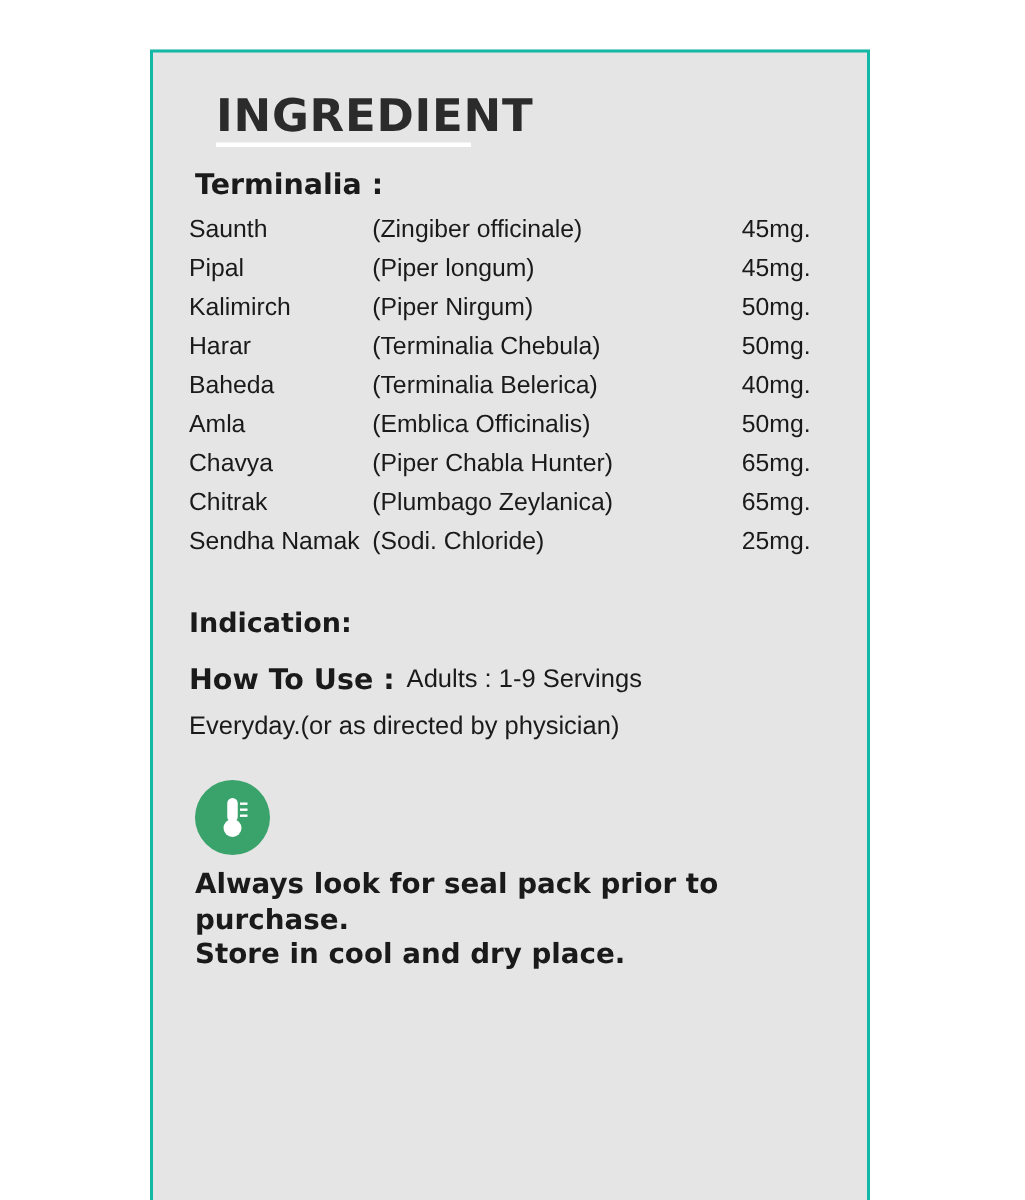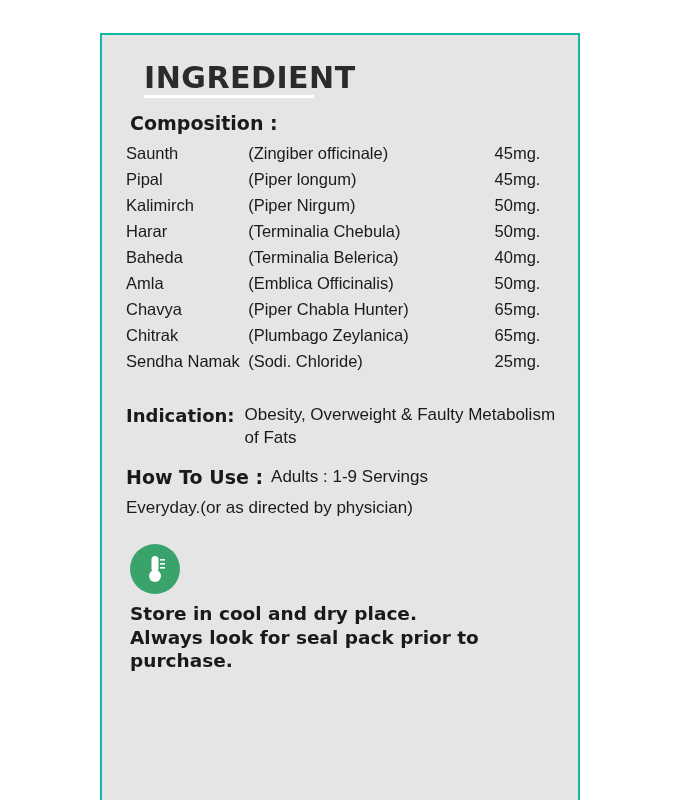--- a/index.html
+++ b/index.html
@@ -125,21 +125,21 @@
   }
 </style>
 </head>
 <body>
 
 <div class="label-card">
 
   <div class="title">INGREDIENT</div>
   <div class="title-underline"></div>
 
-  <div class="section-head">Composition :</div>
+  <div class="section-head">Terminalia :</div>
 
   <table class="comp">
     <tbody>
       <tr>
         <td class="cname">Saunth</td>
         <td class="clatin">(Zingiber officinale)</td>
         <td class="cqty">45mg.</td>
       </tr>
       <tr>
         <td class="cname">Pipal</td>
@@ -179,38 +179,37 @@
       <tr>
         <td class="cname">Sendha Namak</td>
         <td class="clatin">(Sodi. Chloride)</td>
         <td class="cqty">25mg.</td>
       </tr>
     </tbody>
   </table>
 
   <div class="indication-block">
     <span class="ind-label">Indication:</span>
-    <span class="ind-text">Obesity, Overweight &amp; Faulty Metabolism of Fats</span>
   </div>
 
   <div class="usage-block">
     <div class="usage-line1">
       <span class="usage-label">How To Use :</span>
       <span class="usage-text">Adults : 1-9 Servings</span>
     </div>
     <div class="usage-line2">Everyday.(or as directed by physician)</div>
   </div>
 
   <div class="storage-block">
     <div class="thermo-icon">
       <svg width="26" height="32" viewBox="0 0 26 32" aria-hidden="true">
         <rect x="9.5" y="3" width="7" height="16" rx="3.5" fill="#ffffff"></rect>
         <circle cx="13" cy="23" r="6" fill="#ffffff"></circle>
         <rect x="18" y="6" width="5" height="1.6" fill="#ffffff"></rect>
         <rect x="18" y="10" width="5" height="1.6" fill="#ffffff"></rect>
         <rect x="18" y="14" width="5" height="1.6" fill="#ffffff"></rect>
       </svg>
     </div>
+    <div class="storage-line">Always look for seal pack prior to purchase.</div>
     <div class="storage-line">Store in cool and dry place.</div>
-    <div class="storage-line">Always look for seal pack prior to purchase.</div>
   </div>
 
 </div>
 
 </body></html>

